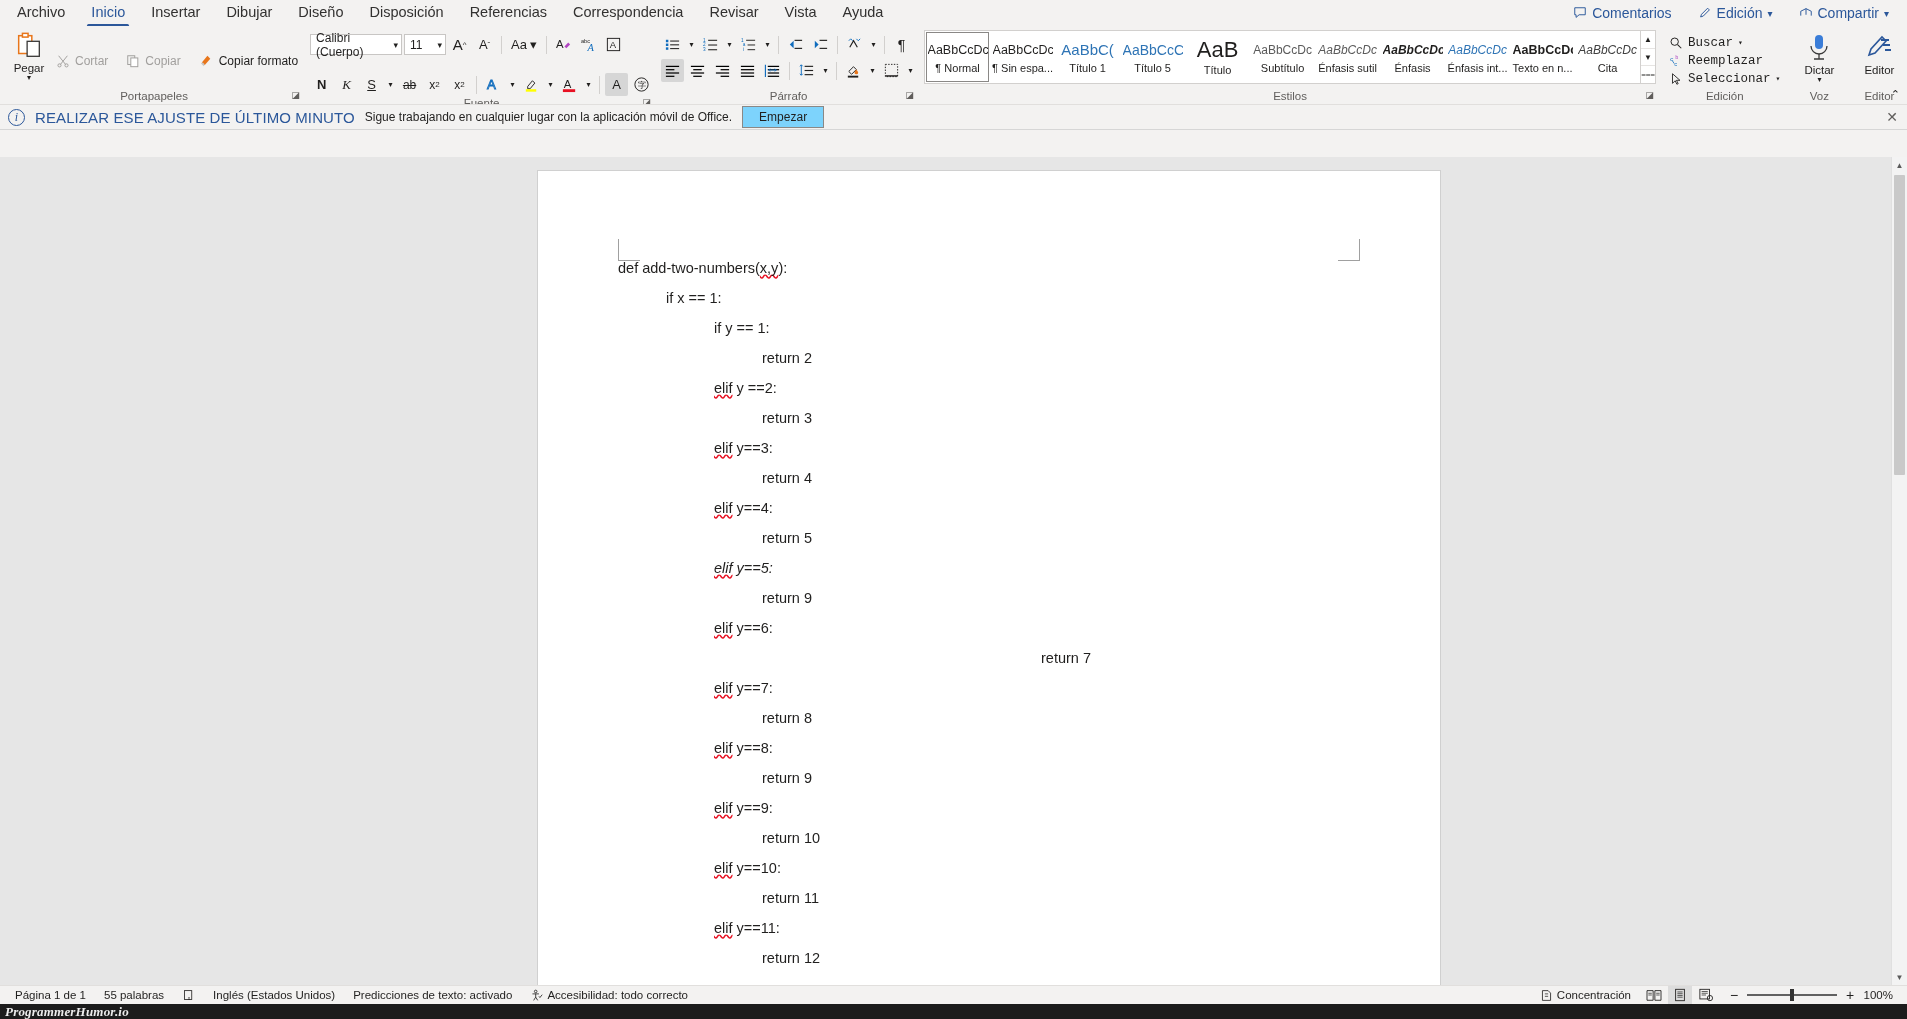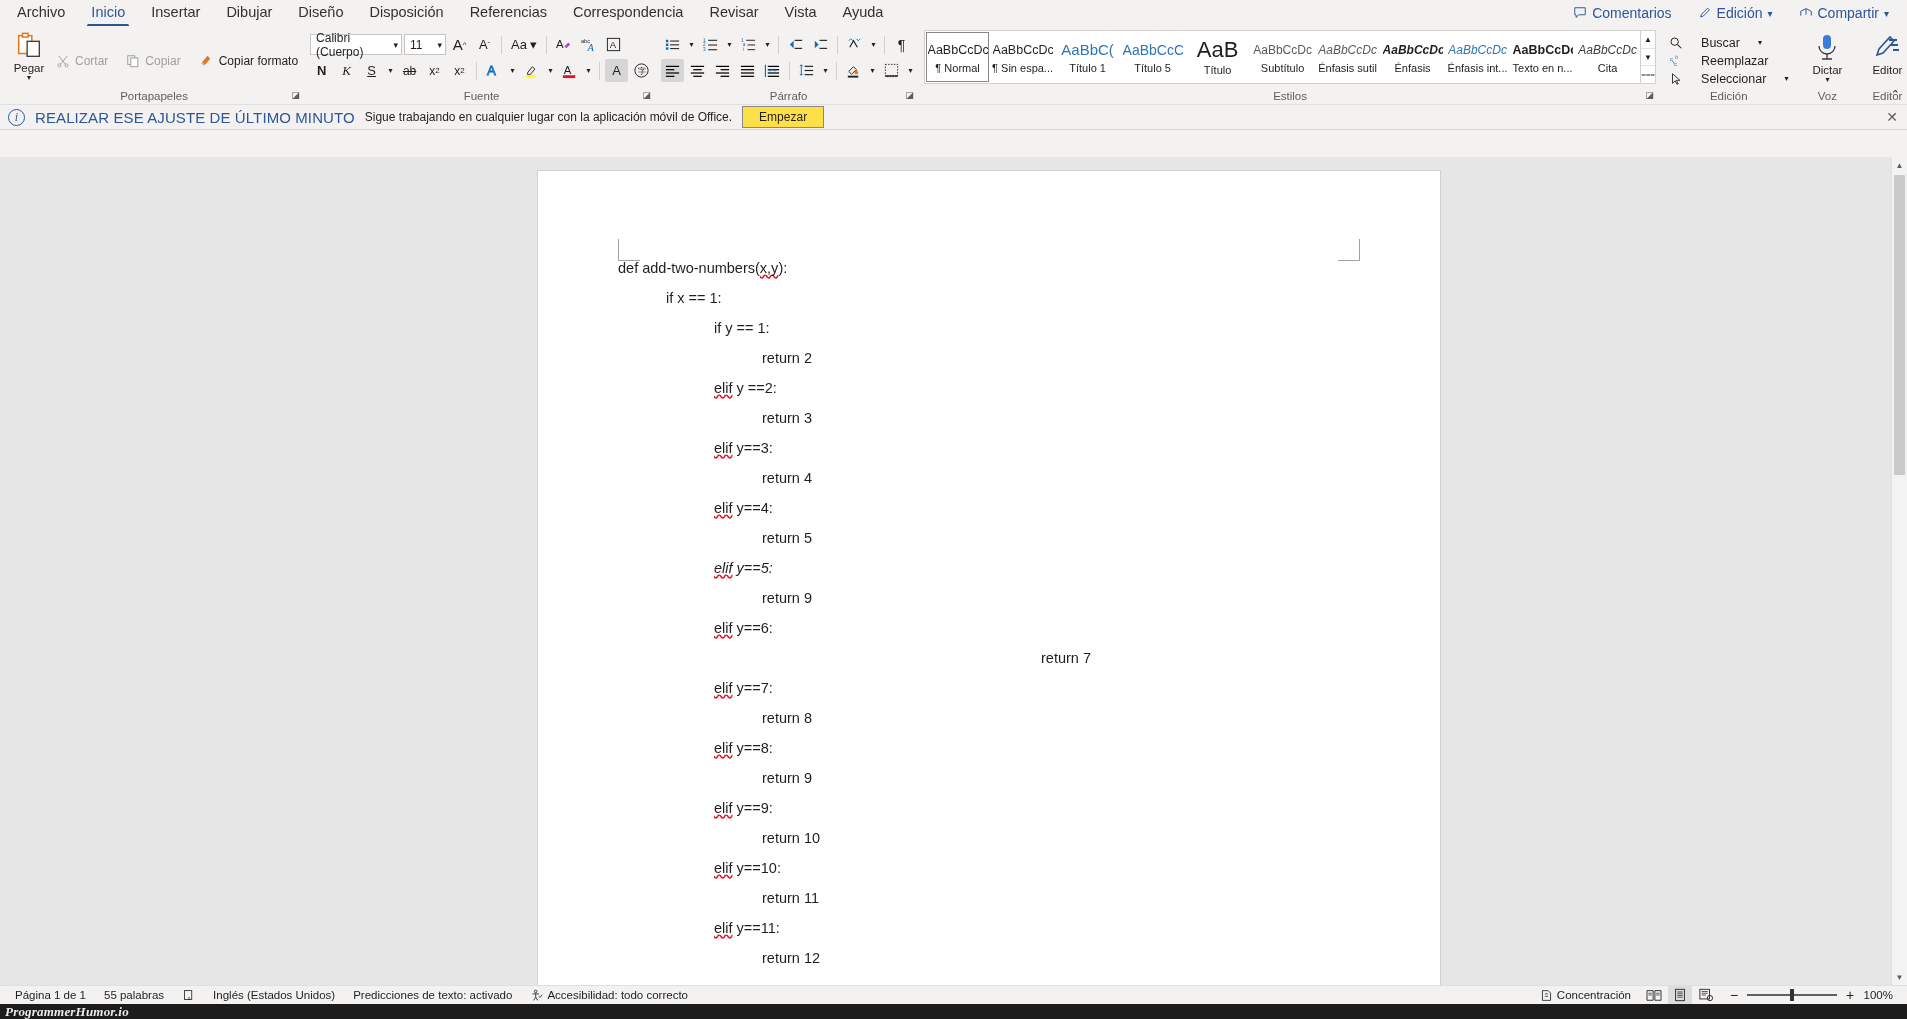--- a/index.html
+++ b/index.html
@@ -58,21 +58,21 @@
   .paste-label{ font-size:11.5px; color:#201f1e; margin-top:1px;}
   .paste-cv{ font-size:8px; color:#201f1e; line-height:7px; }
   .clip-right{ display:flex; padding-top:3px; gap:10px;margin-top:8px; }
   .clip-item{
     display:flex; align-items:center; gap:5px; font-size:12px; padding:1.5px 4px;
     color:#a19f9d; cursor:default; white-space:nowrap;
   }
   .clip-item.on{ color:#201f1e; }
 
   
-  .fontgrp{ display:flex; flex-direction:column; gap:3px; padding-top:4px;}
+  .fontgrp{ display:flex; flex-direction:column; gap:17px; padding-top:4px;}
   .frow{ display:flex; align-items:center; gap:2px; }
   .combo{
     display:flex; align-items:center; justify-content:space-between;
     border:1px solid #c8c6c4; background:#fff; height:21px; padding:0 3px 0 5px;
     font-size:12px; cursor:default;
   }
   .combo .cv{ font-size:9px; color:#201f1e; margin-left:4px;}
   .ico{
     width:23px; height:23px; display:flex; align-items:center; justify-content:center;
     font-size:13px; color:#201f1e; cursor:default; border-radius:2px; position:relative;
@@ -107,22 +107,22 @@
   }
   .sscroll div{
     flex:1; display:flex; align-items:center; justify-content:center;
     font-size:8px; color:#201f1e; border-bottom:1px solid #e6e4e2; cursor:default;
   }
   .sscroll div:last-child{ border-bottom:none; }
 
   
   .editgrp{ display:flex; flex-direction:column; padding-top:5px; gap:1px;}
   .edit-item{
-    display:flex; align-items:center; gap:18px; font-size:12.5px; padding:1.5px 5px;
-    cursor:default; white-space:nowrap; color:#201f1e;
+    display:flex; align-items:center; gap:5px; font-size:12.5px; padding:1.5px 5px;
+    cursor:default; white-space:nowrap; color:#201f1e;font-family:Liberation Mono, monospace;
   }
 
   .bigbtn{
     width:52px; display:flex; flex-direction:column; align-items:center;
     padding-top:4px; cursor:default; border-radius:2px;
   }
   .bigbtn .bl{ font-size:11.5px; margin-top:1px; }
   .bigbtn .bc{ font-size:8px; line-height:8px; }
 
   .collapse{
@@ -136,21 +136,21 @@
     position:relative;
   }
   .info-i{
     width:17px; height:17px; border-radius:50%; border:1.3px solid #2b579a;
     color:#2b579a; font-size:12px; font-style:italic; display:flex;
     align-items:center; justify-content:center; font-family:"Liberation Serif", serif;
   }
   .info-title{ font-size:15px; color:#2b579a; letter-spacing:.1px; }
   .info-msg{ font-size:12px; color:#201f1e; }
   .info-btn{
-    border:1px solid #8a8886; background:#fde047; font-size:12px; padding:3px 16px;
+    border:1px solid #8a8886; background:#7dd3fc; font-size:12px; padding:3px 16px;
     cursor:default; color:#201f1e;
   }
   .info-close{
     position:absolute; right:9px; font-size:14px; color:#605e5c; cursor:default;
   }
 
   
   .docarea{
     position:absolute; top:157px; left:0; right:0; bottom:34px;
     background:#e6e6e6; overflow:hidden;

